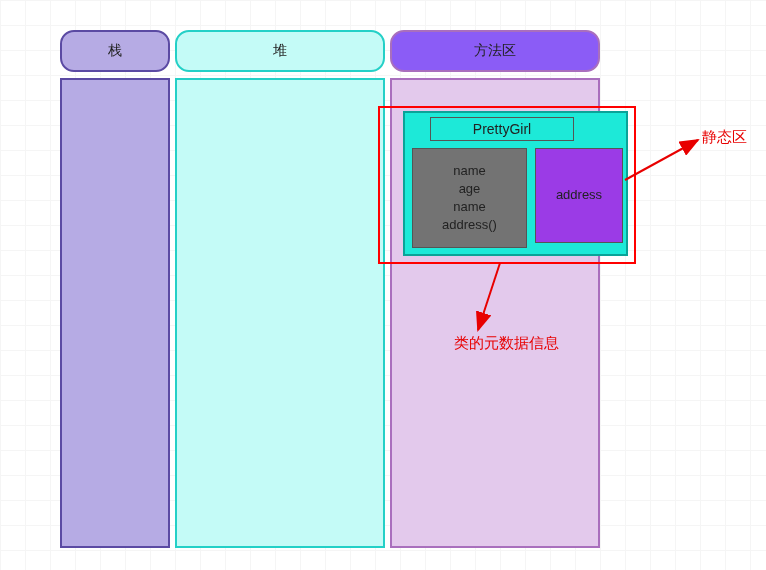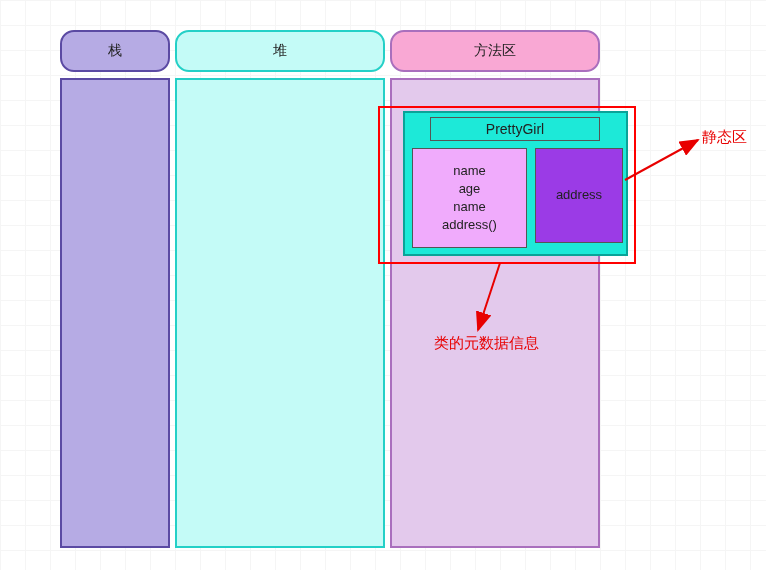--- a/index.html
+++ b/index.html
@@ -75,37 +75,37 @@
 </style>
 </head>
 <body>
 
 <div class="tab" style="left: 60px; top: 30px; width: 110px; height: 42px; background: rgb(182, 171, 228); border-color: rgb(91, 74, 163);">
   <span>栈</span>
 </div>
 <div class="tab" style="left: 175px; top: 30px; width: 210px; height: 42px; background: rgb(196, 251, 247); border-color: rgb(36, 208, 199);">
   <span>堆</span>
 </div>
-<div class="tab" style="left: 390px; top: 30px; width: 210px; height: 42px; background: #f9a8d4; border-color: rgb(169, 111, 189);">
+<div class="tab" style="left: 390px; top: 30px; width: 210px; height: 42px; background: #8b5cf6; border-color: rgb(169, 111, 189);">
   <span>方法区</span>
 </div>
 
 <div class="body-col" style="left: 60px; top: 78px; width: 110px; height: 470px; background: rgb(182, 171, 228); border-color: rgb(91, 74, 163);"></div>
 <div class="body-col" style="left: 175px; top: 78px; width: 210px; height: 470px; background: rgb(196, 251, 247); border-color: rgb(36, 208, 199);"></div>
 <div class="body-col" style="left: 390px; top: 78px; width: 210px; height: 470px; background: rgb(227, 201, 236); border-color: rgb(169, 111, 189);"></div>
 
 <div class="hl-box" style="left:378px; top:106px; width:258px; height:158px;"></div>
 
 <div class="class-container" style="left: 403px; top: 111px; width: 225px; height: 145px; background: rgb(29, 233, 216); border-color: rgb(10, 163, 152);"></div>
 
-<div class="class-header" style="left: 430px; top: 117px; width: 170px; height: 24px; background: rgb(29, 233, 216); justify-content: center;">
+<div class="class-header" style="left: 430px; top: 117px; width: 144px; height: 24px; background: rgb(29, 233, 216); justify-content: center;">
   <span>PrettyGirl</span>
 </div>
 
-<div class="member-box" style="left: 412px; top: 148px; width: 115px; height: 100px; background: #f0abfc;">
+<div class="member-box" style="left: 412px; top: 148px; width: 115px; height: 100px; background: #737373;">
   <span>name</span>
   <span>age</span>
   <span>name</span>
   <span>address()</span>
 </div>
 
 <div class="member-box" style="left: 535px; top: 148px; width: 88px; height: 95px; background: rgb(155, 59, 230);">
   <span>address</span>
 </div>
 
@@ -117,15 +117,15 @@
   </defs>
 
   <line x1="625" y1="180" x2="698" y2="140" stroke="#e80000" stroke-width="2" marker-end="url(#arrowhead)"></line>
 
   <line x1="500" y1="263" x2="478" y2="330" stroke="#e80000" stroke-width="2" marker-end="url(#arrowhead)"></line>
 </svg>
 
 <div class="annot" style="left:702px; top:128px;">
   <span>静态区</span>
 </div>
-<div class="annot" style="left:434px; top:334px;">
+<div class="annot" style="left:454px; top:334px;">
   <span>类的元数据信息</span>
 </div>
 
 </body></html>

